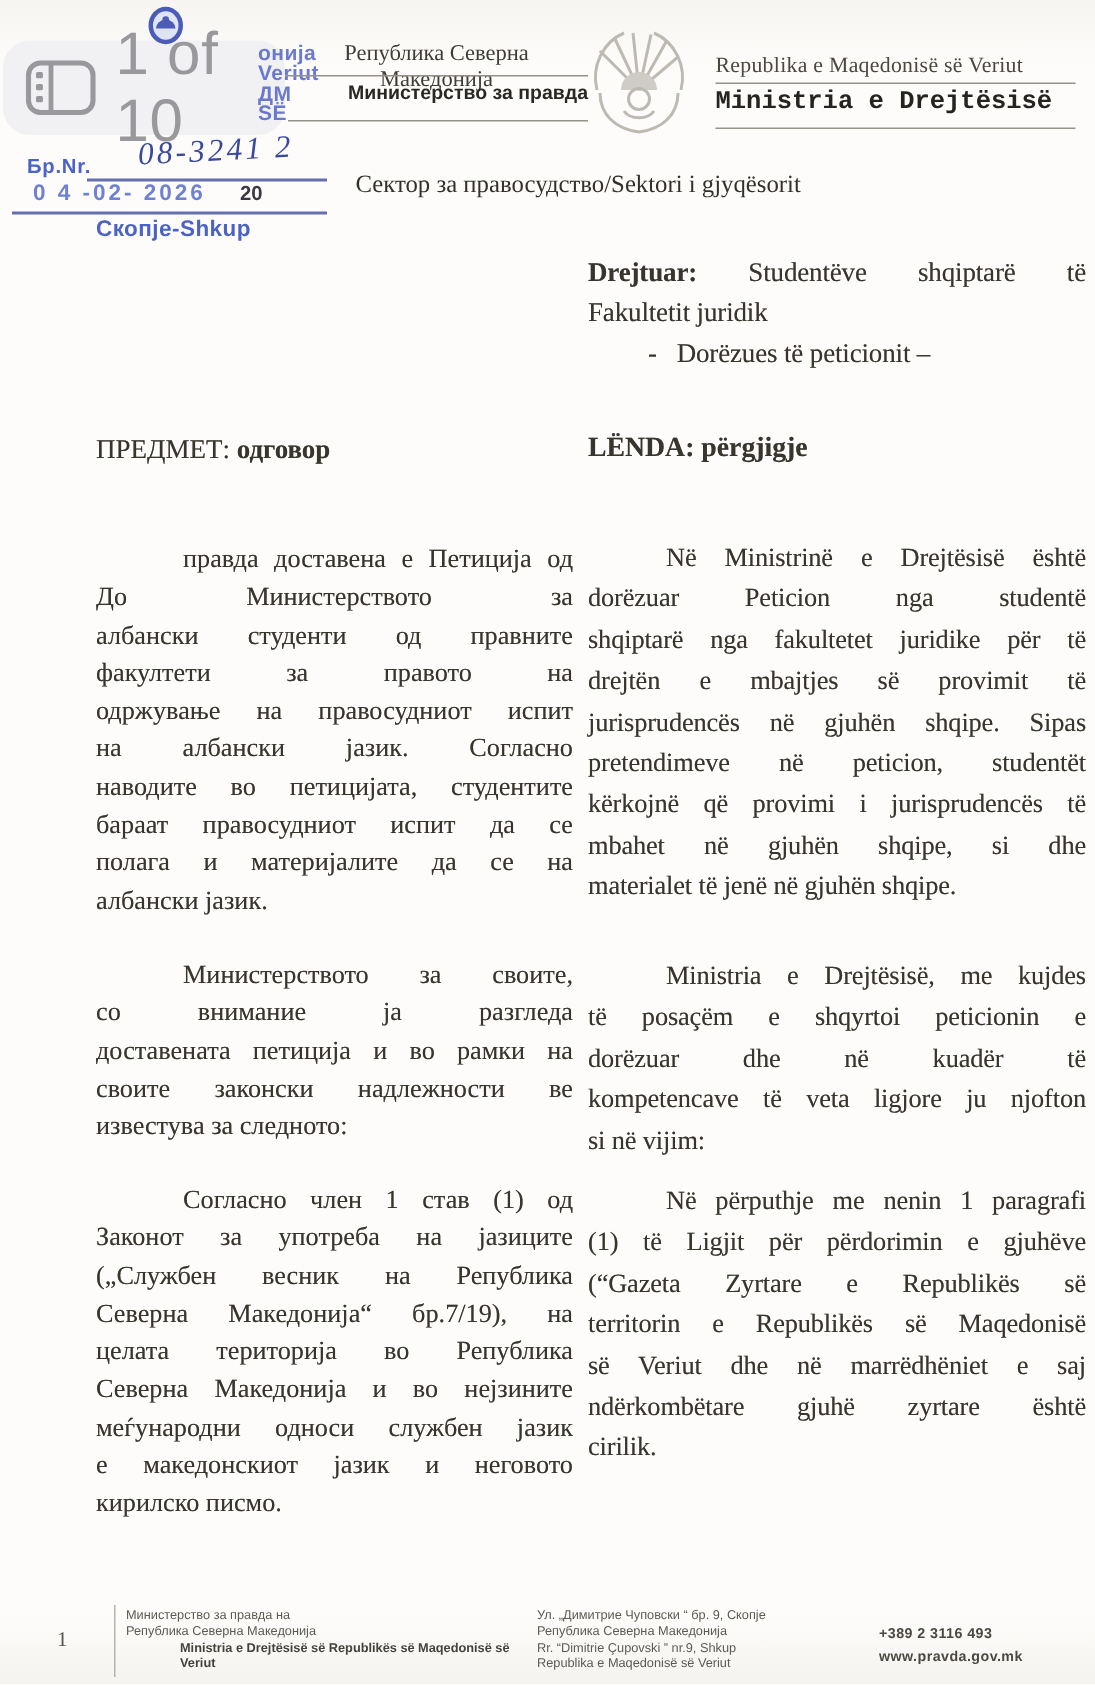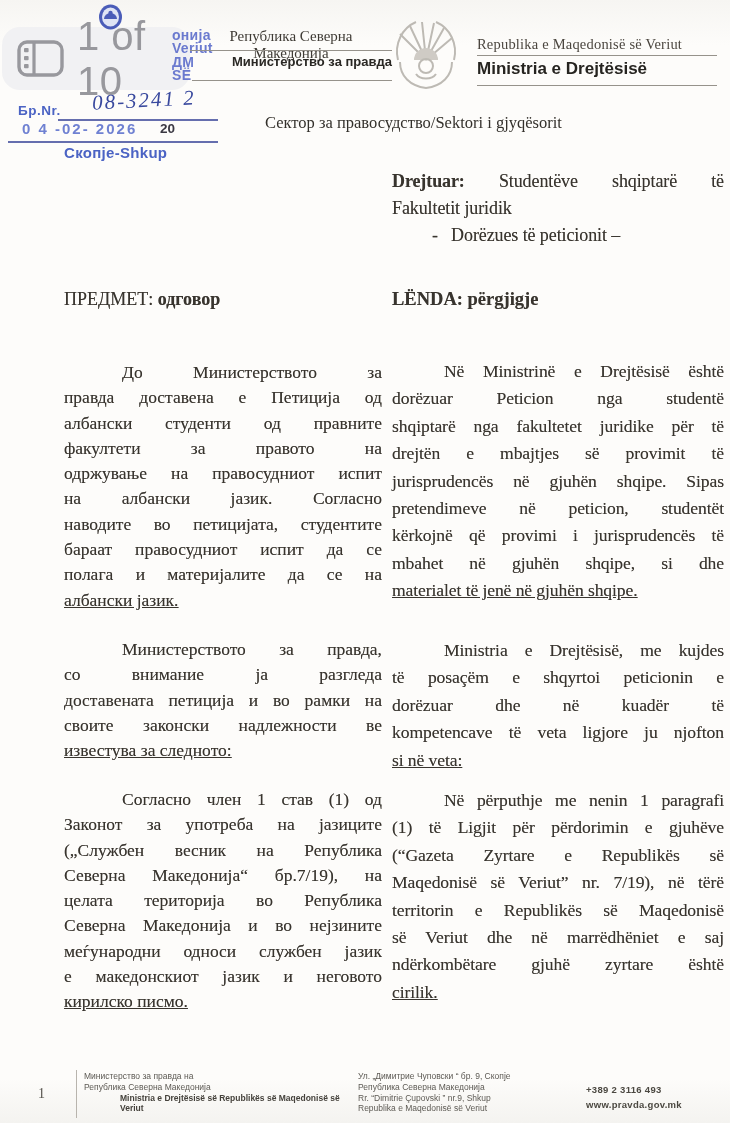--- a/index.html
+++ b/index.html
@@ -26,21 +26,21 @@
     font-weight:bold; font-size:14px; color:#5c6dcb; opacity:0.9; letter-spacing:0.3px;
   }
   .hmk1 { position:absolute; left:190px; top:28px; width:202px; text-align:center;
           font-size:15px; color:#3f3b35; }
   .hmk2 { position:absolute; left:192px; top:54px; width:200px; text-align:right;
           font-family:"Liberation Sans","DejaVu Sans",sans-serif; font-weight:bold;
           font-size:13px; color:#2a2824; }
   .hsq1 { position:absolute; left:477px; top:36px; width:237px;
           font-size:14.5px; color:#4b463f; letter-spacing:0.2px; }
   .hsq2 { position:absolute; left:477px; top:59px; width:237px;
-          font-family:Liberation Sans, sans-serif; font-weight:bold;
+          font-family:Liberation Mono, monospace; font-weight:bold;
           font-size:17px; color:#262420; }
   .rule { position:absolute; height:1px; background:#96928b; }
   .r1 { left:190px; top:50px; width:202px; }
   .r2 { left:192px; top:80px; width:200px; }
   .r3 { left:477px; top:55px; width:240px; }
   .r4 { left:477px; top:85px; width:240px; }
   .seal  { position:absolute; left:98px;  top:4px; }
   .arms  { position:absolute; left:386px; top:14px; opacity:0.85; }
   
   .stamp-label { position:absolute; left:18px; top:103px;
@@ -55,26 +55,26 @@
   .stamp-year { position:absolute; left:160px; top:121px;
     font-family:"Liberation Sans","DejaVu Sans",sans-serif; font-weight:bold;
     font-size:13.5px; color:#3a3842; }
   .stamp-city { position:absolute; left:64px; top:144px;
     font-family:"Liberation Sans","DejaVu Sans",sans-serif; font-weight:bold;
     font-size:15px; color:#4b63c4; letter-spacing:0.3px; }
   .sline { position:absolute; height:1.5px; background:#4a55a0; opacity:0.85; }
   .sl1 { left:58px; top:119px; width:160px; }
   .sl2 { left:8px;  top:141px; width:210px; }
   .section-line { position:absolute; left:237px; top:113px;
-    font-size:16.5px; color:#33302b;margin-left:28px; }
+    font-size:16.5px; color:#33302b; }
   
   .tline { min-height:1em; }
   .para  { position:absolute; text-shadow:0 0 0.4px rgba(40,35,28,0.45); }
   .para .tline { text-align:justify; text-align-last:justify; }
-  .para .tline:last-child { text-align:left; text-align-last:left;text-decoration:underline; }
+  .para .tline:last-child { text-align:left; text-align-last:left; }
   .col-mk { left:64px;  width:318px; font-size:17.5px; line-height:25.3px; }
   .col-sq { left:392px; width:332px; font-size:17.6px; line-height:27.4px; letter-spacing:-0.1px; }
   .indent.col-mk .tline:first-child { text-indent:58px; }
   .indent.col-sq .tline:first-child { text-indent:52px; }
   .p-addr-mk { top:170px; } .p-addr-sq { top:168px; }
   .p-mk1 { top:360px; } .p-mk2 { top:637px; } .p-mk3 { top:787px; }
   .p-sq1 { top:358px; } .p-sq2 { top:637px; } .p-sq3 { top:787px; }
   .addr { position:absolute; text-shadow:0 0 0.4px rgba(40,35,28,0.45); }
   .addr .j { text-align:justify; text-align-last:justify; }
   .addr-sq-3 { padding-left:40px; }
@@ -160,33 +160,33 @@
   </div>
 
   <div class="subject subj-mk">
     <span>ПРЕДМЕТ:</span><span class="subj-val"> одговор</span>
   </div>
   <div class="subject subj-sq">
     <span class="subj-label-bold">LËNDA:</span><span class="subj-val"> përgjigje</span>
   </div>
 
   <div class="para col-mk indent p-mk1">
+      <div class="tline">правда доставена е Петиција од</div>
       <div class="tline">До Министерството за</div>
-      <div class="tline">правда доставена е Петиција од</div>
       <div class="tline">албански студенти од правните</div>
       <div class="tline">факултети за правото на</div>
       <div class="tline">одржување на правосудниот испит</div>
       <div class="tline">на албански јазик. Согласно</div>
       <div class="tline">наводите во петицијата, студентите</div>
       <div class="tline">бараат правосудниот испит да се</div>
       <div class="tline">полага и материјалите да се на</div>
       <div class="tline">албански јазик.</div>
     </div>
   <div class="para col-mk indent p-mk2">
-      <div class="tline">Министерството за правда,</div>
+      <div class="tline">Министерството за своите,</div>
       <div class="tline">со внимание ја разгледа</div>
       <div class="tline">доставената петиција и во рамки на</div>
       <div class="tline">своите законски надлежности ве</div>
       <div class="tline">известува за следното:</div>
     </div>
   <div class="para col-mk indent p-mk3">
       <div class="tline">Согласно член 1 став (1) од</div>
       <div class="tline">Законот за употреба на јазиците</div>
       <div class="tline">(„Службен весник на Република</div>
       <div class="tline">Северна Македонија“ бр.7/19), на</div>
@@ -205,27 +205,26 @@
       <div class="tline">pretendimeve në peticion, studentët</div>
       <div class="tline">kërkojnë që provimi i jurisprudencës të</div>
       <div class="tline">mbahet në gjuhën shqipe, si dhe</div>
       <div class="tline">materialet të jenë në gjuhën shqipe.</div>
     </div>
   <div class="para col-sq indent p-sq2">
       <div class="tline">Ministria e Drejtësisë, me kujdes</div>
       <div class="tline">të posaçëm e shqyrtoi peticionin e</div>
       <div class="tline">dorëzuar dhe në kuadër të</div>
       <div class="tline">kompetencave të veta ligjore ju njofton</div>
-      <div class="tline">si në veta:</div>
+      <div class="tline">si në vijim:</div>
     </div>
   <div class="para col-sq indent p-sq3">
       <div class="tline">Në përputhje me nenin 1 paragrafi</div>
       <div class="tline">(1) të Ligjit për përdorimin e gjuhëve</div>
       <div class="tline">(“Gazeta Zyrtare e Republikës së</div>
-      <div class="tline">Maqedonisë së Veriut” nr. 7/19), në tërë</div>
       <div class="tline">territorin e Republikës së Maqedonisë</div>
       <div class="tline">së Veriut dhe në marrëdhëniet e saj</div>
       <div class="tline">ndërkombëtare gjuhë zyrtare është</div>
       <div class="tline">cirilik.</div>
     </div>
 
   <div class="page-num">1</div>
   <div class="f-divider"></div>
   <div class="f-left f-sans">
       <div class="tline">Министерство за правда на</div>

